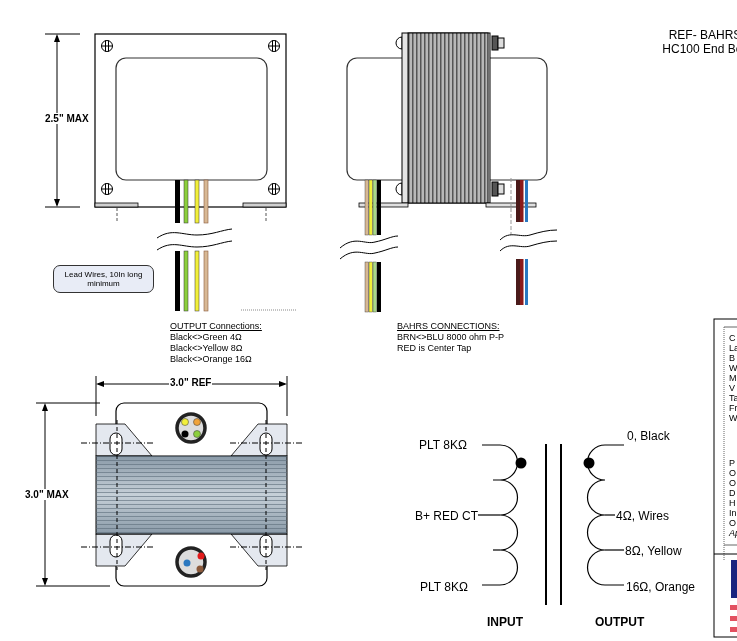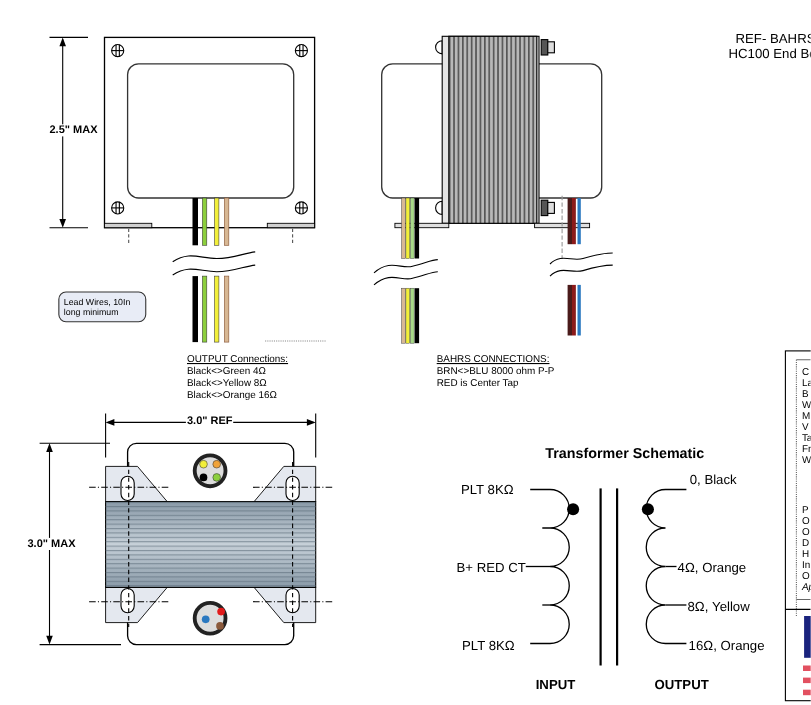--- a/index.html
+++ b/index.html
@@ -4,23 +4,23 @@
 <style>
   html, body { margin: 0; padding: 0; background: #ffffff; }
   body { width: 737px; height: 641px; position: relative; overflow: hidden;
          font-family: "Liberation Sans", sans-serif; color: #000; }
   svg { position: absolute; left: 0; top: 0; }
   .abs { position: absolute; white-space: nowrap; }
   .ref { font-size: 12px; text-align: center; line-height: 14px; }
   .dim { font-size: 10px; font-weight: bold; background: #fff; padding: 0 1px; }
   .notes { font-size: 9px; line-height: 11px; }
   .notes .hdr { text-decoration: underline; }
-  .callout { font-size: 8px; line-height: 9px;
+  .callout { font-size: 8px; text-align: center; line-height: 9px;
              border: 1.3px solid #333; border-radius: 7px; background: #e8ecf6;
-             padding: 4px 4px; width: 80px; box-sizing: border-box; }
+             padding: 4px 4px; width: 101px; box-sizing: border-box; }
   .sch { font-size: 12px; }
   .sch-title { font-size: 13px; font-weight: bold; text-align: center; line-height: 15px; }
   .sch-io { font-size: 12px; font-weight: bold; }
   .spec { font-size: 9px; line-height: 10px; }
 </style>
 </head>
 <body>
 
 <svg width="737" height="641" viewBox="0 0 737 641">
   <defs>
@@ -239,29 +239,28 @@
   <div>Black&lt;&gt;Orange 16Ω</div>
 </div>
 
 <div class="abs notes" style="left:397px; top:321px;">
   <div class="hdr">BAHRS CONNECTIONS:</div>
   <div>BRN&lt;&gt;BLU 8000 ohm  P-P</div>
   <div>RED is Center Tap</div>
 </div>
 
 <div class="abs sch-title" style="left:478px; top:404px; width:180px;">
-  <div>Transformer Schematic</div>
 </div>
 
 <div class="abs sch" style="left:419px; top:438px;">PLT 8KΩ</div>
 <div class="abs sch" style="left:415px; top:509px;">B+  RED CT</div>
 <div class="abs sch" style="left:420px; top:580px;">PLT 8KΩ</div>
 
 <div class="abs sch" style="left:627px; top:429px;">0, Black</div>
-<div class="abs sch" style="left:616px; top:509px;">4Ω, Orange</div>
+<div class="abs sch" style="left:616px; top:509px;">4Ω, Wires</div>
 <div class="abs sch" style="left:625px; top:544px;">8Ω, Yellow</div>
 <div class="abs sch" style="left:626px; top:580px;">16Ω, Orange</div>
 
 <div class="abs sch-io" style="left:469px; top:615px;padding-left:18px;">INPUT</div>
 <div class="abs sch-io" style="left:595px; top:615px;">OUTPUT</div>
 
 <div class="abs spec" style="left:729px; top:333px;">
   <div>C</div>
   <div>La</div>
   <div>B</div>

